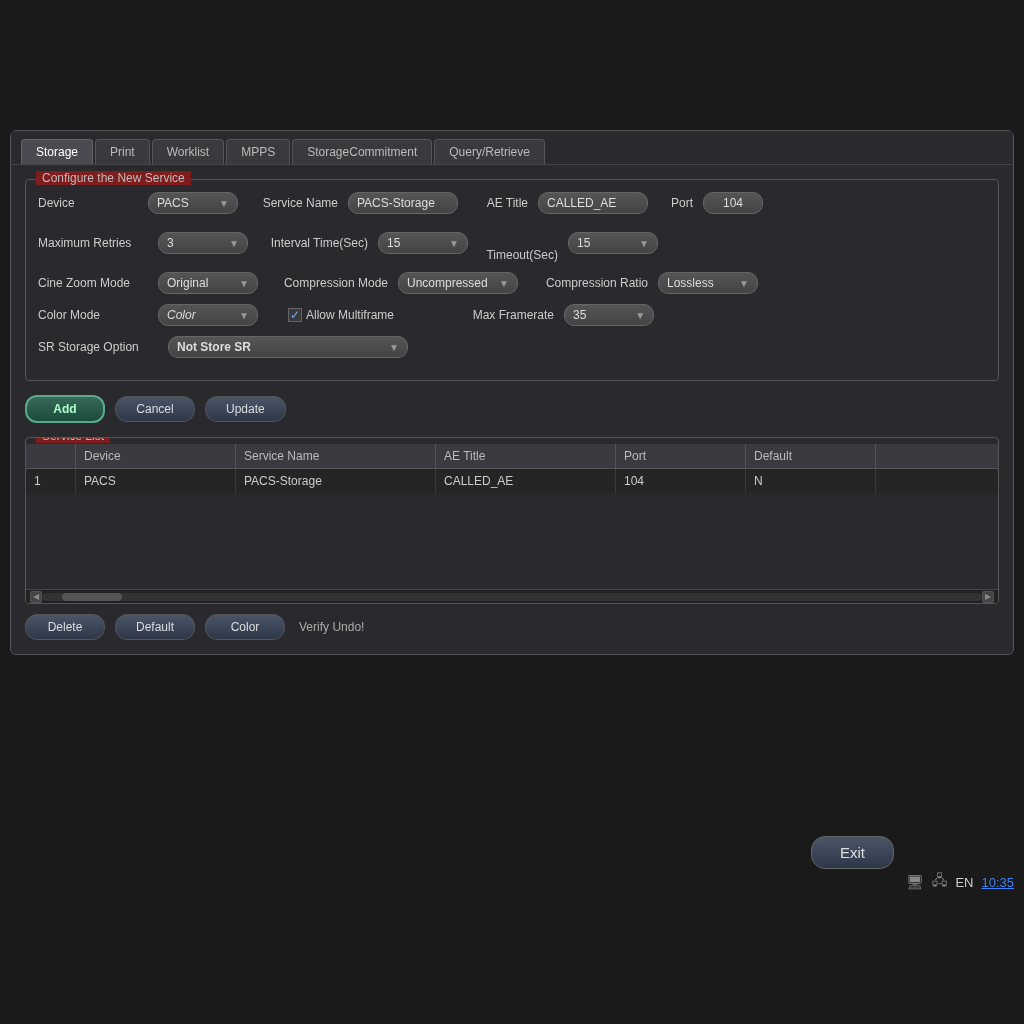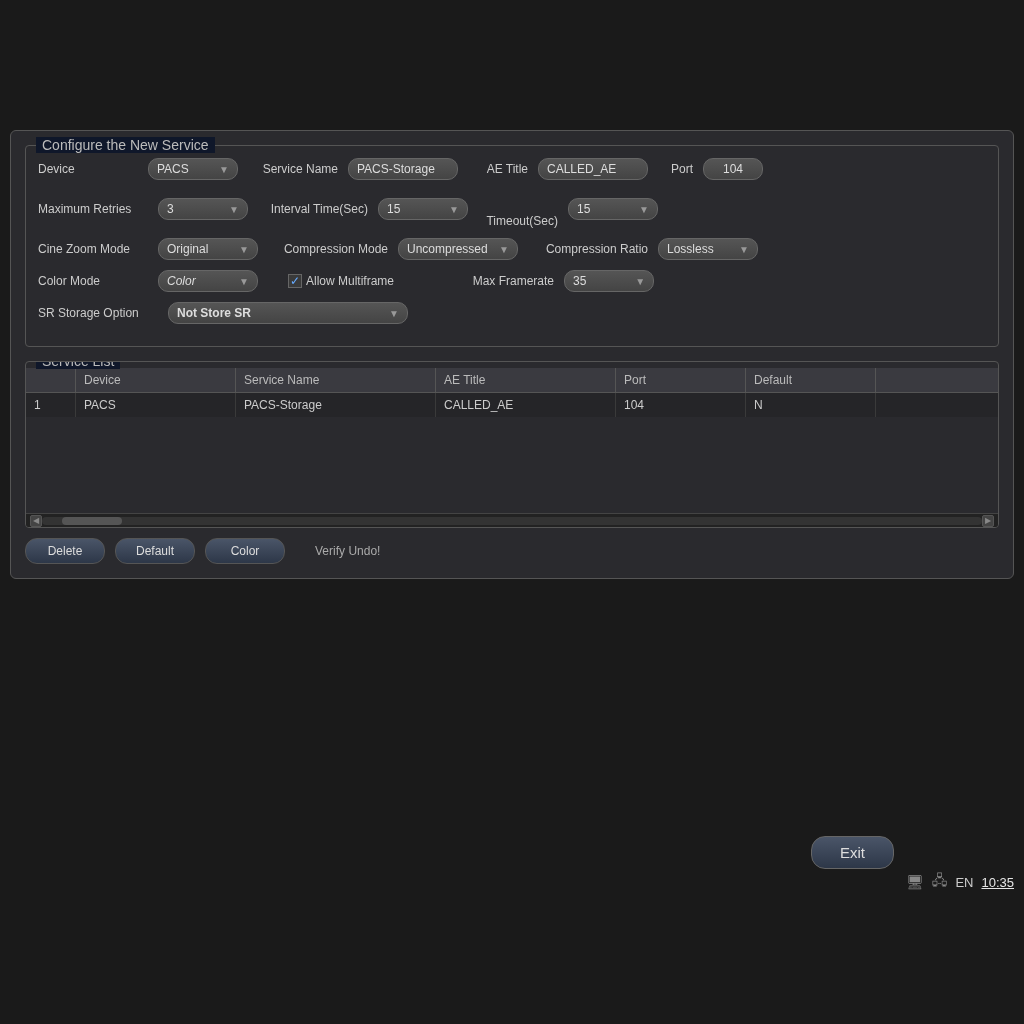--- a/index.html
+++ b/index.html
@@ -67,23 +67,23 @@
       border-radius: 4px;
       padding: 12px;
       margin-bottom: 14px;
       position: relative;
     }
 
     .section-title {
       position: absolute;
       top: -9px;
       left: 10px;
-      background: #0f172a;
+      background: #7f1d1d;
       padding: 0 6px;
-      font-size: 14px;
+      font-size: 12px;
       color: #bbb;
     }
 
     .form-row {
       display: flex;
       align-items: center;
       margin-bottom: 10px;
       gap: 10px;
     }
 
@@ -223,21 +223,21 @@
     .bottom-btn-row {
       display: flex;
       gap: 10px;
       margin-top: 10px;
       align-items: center;
     }
 
     .verify-undo-text {
       color: #aaa;
       font-size: 12px;
-      margin-left: 20px;
+      margin-left: 4px;
     }
 
     .exit-btn {
       position: absolute;
       bottom: 155px;
       right: 130px;
       padding: 7px 28px;
       background: linear-gradient(180deg, #4a5568 0%, #2d3748 100%);
       border: 1px solid #666;
       border-radius: 14px;
@@ -257,21 +257,21 @@
       font-size: 12px;
     }
 
     .status-icon {
       font-size: 14px;
       color: #888;
     }
 
     .time-display {
       font-size: 13px;
-      color: #e5e5e5;
+      color: #3b82f6;
       text-decoration: underline;
     }
 
     .lang-display {
       font-size: 13px;
       color: #ccc;
     }
 
     .checkbox-checked {
       width: 14px;
@@ -299,20 +299,28 @@
       height: 22px;
       width: 60px;
       text-align: center;
     }
   </style>
 </head>
 <body>
 
 <div class="main-window">
 
+  <div class="tabs-container">
+    <div class="tab active">Storage</div>
+    <div class="tab">Print</div>
+    <div class="tab">Worklist</div>
+    <div class="tab">MPPS</div>
+    <div class="tab">StorageCommitment</div>
+    <div class="tab">Query/Retrieve</div>
+  </div>
 
   <div class="content-area">
 
     <div class="section-box">
       <div class="section-title">Configure the New Service</div>
 
       <div class="form-row">
         <span class="form-label">Device</span>
         <div class="form-control" style="min-width:90px;">
           <span>PACS</span>
@@ -398,20 +406,25 @@
 
       <div class="form-row">
         <span class="form-label" style="min-width:120px;">SR Storage Option</span>
         <div class="form-control" style="min-width:240px;font-weight:bold;">
           <span>Not Store SR</span>
           <span class="dropdown-arrow">▼</span>
         </div>
       </div>
     </div>
 
+    <div class="btn-row">
+      <button class="btn btn-add">Add</button>
+      <button class="btn">Cancel</button>
+      <button class="btn">Update</button>
+    </div>
 
     <div class="service-list-box">
       <div class="section-title">Service List</div>
       <div class="service-list-inner">
         <div class="table-header">
           <div class="table-header-cell"></div>
           <div class="table-header-cell">Device</div>
           <div class="table-header-cell">Service Name</div>
           <div class="table-header-cell">AE Title</div>
           <div class="table-header-cell">Port</div>

